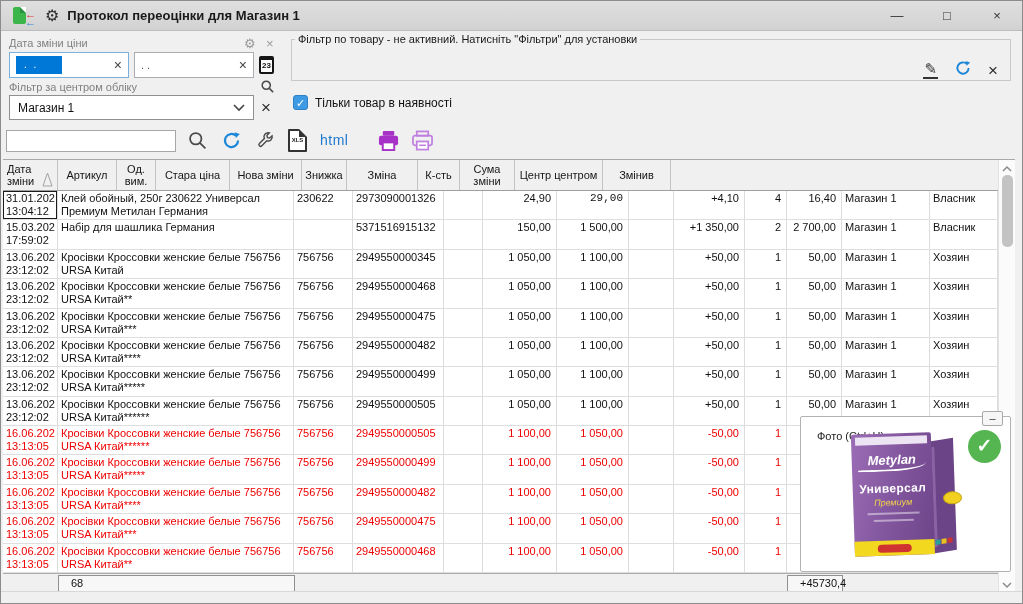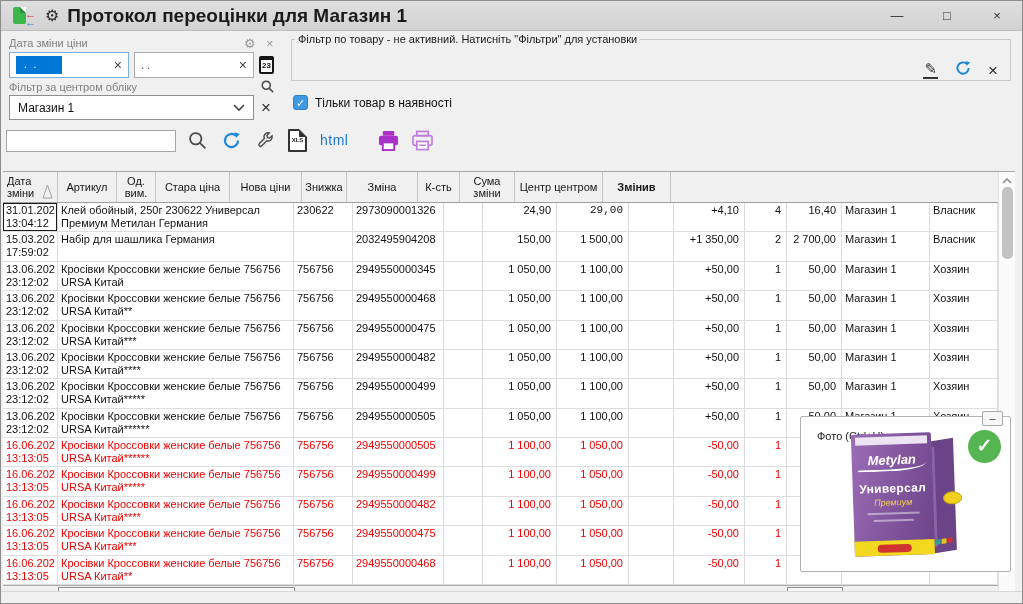--- a/index.html
+++ b/index.html
@@ -13,21 +13,21 @@
               display:flex; align-items:center; padding-left:12px; }
   .app-icon { width:22px; height:20px; position:relative; flex:0 0 auto; }
   .app-icon .sheet { position:absolute; left:0; top:1px; width:13px; height:17px;
                      background:#3cb54a; border-radius:2px; }
   .app-icon .sheet:after { content:""; position:absolute; right:0; top:0; border:3px solid #fff;
                      border-left-color:#2a9140; border-bottom-color:#2a9140; }
   .app-icon .arr { position:absolute; right:-1px; font-size:11px; font-weight:bold; line-height:8px; }
   .app-icon .arr.red  { top:4px;  color:#e03030; }
   .app-icon .arr.blue { top:12px; color:#2f7fd6; }
   .title-gear { font-size:16px; color:#2d2d2d; margin:0 8px 0 10px; line-height:16px; }
-  .title-text { font-size:19px; font-weight:bold; color:#1a1a1a; }
+  .title-text { font-size:13px; font-weight:bold; color:#1a1a1a; }
   .win-btns { margin-left:auto; display:flex; height:100%; }
   .win-btn { width:50px; height:100%; display:flex; align-items:center; justify-content:center;
              font-size:13px; color:#333; }
 
   
   .filterpanel { position:absolute; top:30px; left:0; right:0; height:91px; background:#f0f0f0; }
   .lbl { position:absolute; font-size:11px; color:#808080; }
   .mini-ico { position:absolute; color:#9a9a9a; font-size:13px; line-height:13px; }
   .date-input { position:absolute; top:21px; width:120px; height:26px; background:#fff;
                 border:1px solid #abadb3; display:flex; align-items:center; padding:0 6px; font-size:11px; color:#555;}
@@ -60,21 +60,21 @@
   .ticon { display:flex; align-items:center; justify-content:center; }
   .xls-doc { width:19px; height:23px; border:2px solid #333; border-radius:1px; position:relative;
              background:#fff; font-size:6px; font-weight:bold; color:#222; text-align:center; line-height:34px; }
   .xls-doc:before { content:""; position:absolute; right:-2px; top:-2px; border:4px solid #f0f0f0;
              border-left-color:#333; border-bottom-color:#333; }
   .html-txt { color:#1e78d0; font-size:14px; letter-spacing:0.5px; }
   .printgrp { margin-left:16px; display:flex; gap:11px; align-items:center; }
 
   
   .grid { position:absolute; top:158px; left:2px; width:1012px; height:434px; background:#fff;
-          border-top:1px solid #a8a8a8; font-size:11px;margin-top:12px; }
+          border-top:1px solid #a8a8a8; font-size:11px; }
   .ghead { position:absolute; left:0; top:0; width:995px; height:31px; display:flex;
            background:#f0f0f0; border-bottom:1px solid #9f9f9f; }
   .hcell { border-right:1px solid #c3c3c3; display:flex; align-items:center; justify-content:center;
            text-align:center; line-height:12px; padding:1px 2px; color:#161616; position:relative; }
   .hcell.left { justify-content:flex-start; text-align:left; padding-left:4px; }
   .hcell.orange span { color:#e8963c; }
   .hcell .sortglyph { position:absolute; right:3px; bottom:2px; }
   .gbody { position:absolute; left:0; top:31px; width:995px; height:382px; overflow:hidden; }
   .row { display:flex; height:29.38px; overflow:hidden; border-bottom:1px solid #dedede; color:#111; }
   .row.red { color:#ee0000; }
@@ -248,38 +248,38 @@
         <div class="hcell" style="width: 59px;">
           <span>Артикул</span>
         </div>
         <div class="hcell" style="width: 39px;">
           <span>Од. вим.</span>
         </div>
         <div class="hcell" style="width: 74px;">
           <span>Стара ціна</span>
         </div>
         <div class="hcell" style="width: 72px;">
-          <span>Нова ціни</span>
+          <span>Нова зміни</span>
         </div>
         <div class="hcell" style="width: 45px;">
           <span>Знижка</span>
         </div>
         <div class="hcell" style="width: 71px;">
           <span>Зміна</span>
         </div>
         <div class="hcell" style="width: 42px;">
           <span>К-сть</span>
         </div>
         <div class="hcell" style="width: 55px;">
           <span>Сума зміни</span>
         </div>
         <div class="hcell" style="width: 88px;">
           <span>Центр центром</span>
         </div>
-        <div class="hcell" style="width: 68px; font-weight: bold;">
+        <div class="hcell" style="width: 68px;">
           <span>Змінив</span>
         </div>
       </div>
     <div class="gbody" id="gbody">
         <div class="row">
           <div class="cell nowrap selcell" style="width: 55px;">
             <div>31.01.202</div>
             <div>13:04:12</div>
           </div>
           <div class="cell" style="width: 236px;">Клей обойный, 250г 230622 Универсал Премиум Метилан Германия</div>
@@ -295,21 +295,21 @@
           <div class="cell" style="width: 88px;">Магазин 1</div>
           <div class="cell" style="width: 68px;">Власник</div>
         </div>
         <div class="row">
           <div class="cell nowrap" style="width: 55px;">
             <div>15.03.202</div>
             <div>17:59:02</div>
           </div>
           <div class="cell" style="width: 236px;">Набір для шашлика Германия</div>
           <div class="cell" style="width: 59px;"></div>
-          <div class="cell" style="width: 91px;">2032495904208</div>
+          <div class="cell" style="width: 91px;">5371516915132</div>
           <div class="cell" style="width: 39px;"></div>
           <div class="cell r" style="width: 74px;">150,00</div>
           <div class="cell r" style="width: 72px;">1 500,00</div>
           <div class="cell r" style="width: 45px;"></div>
           <div class="cell r" style="width: 71px;">+1 350,00</div>
           <div class="cell r" style="width: 42px;">2</div>
           <div class="cell r" style="width: 55px;">2 700,00</div>
           <div class="cell" style="width: 88px;">Магазин 1</div>
           <div class="cell" style="width: 68px;">Власник</div>
         </div>

